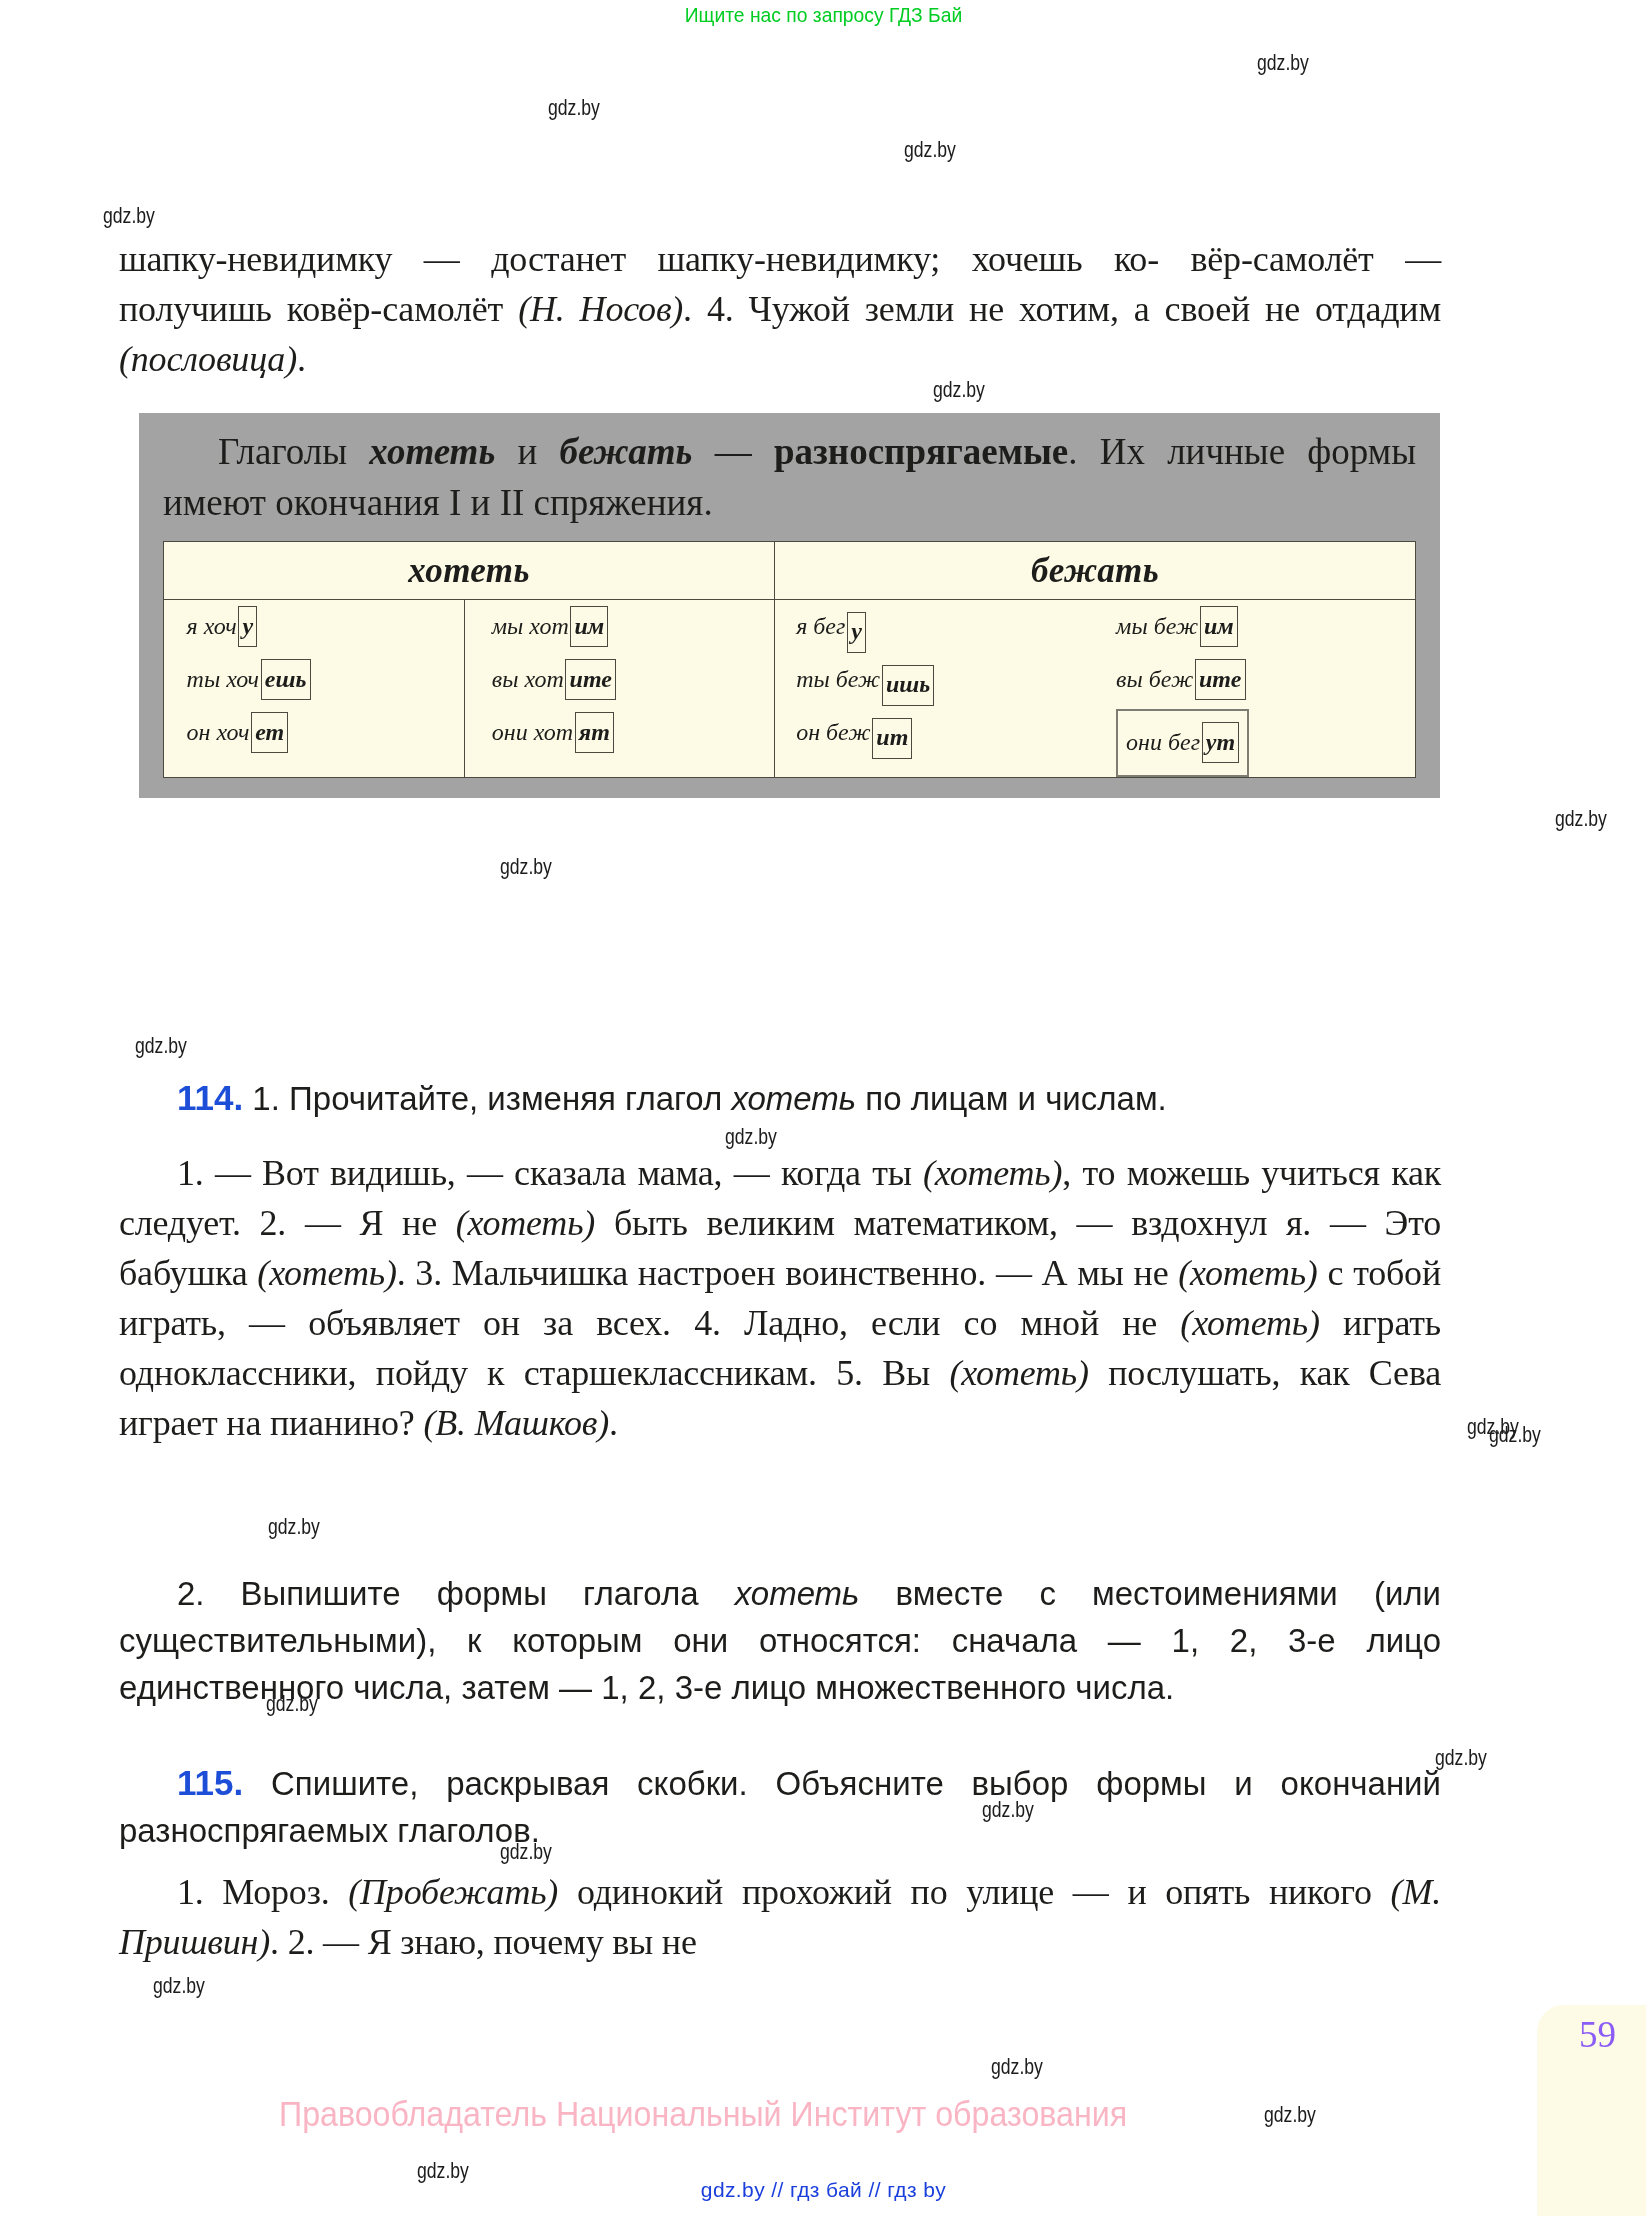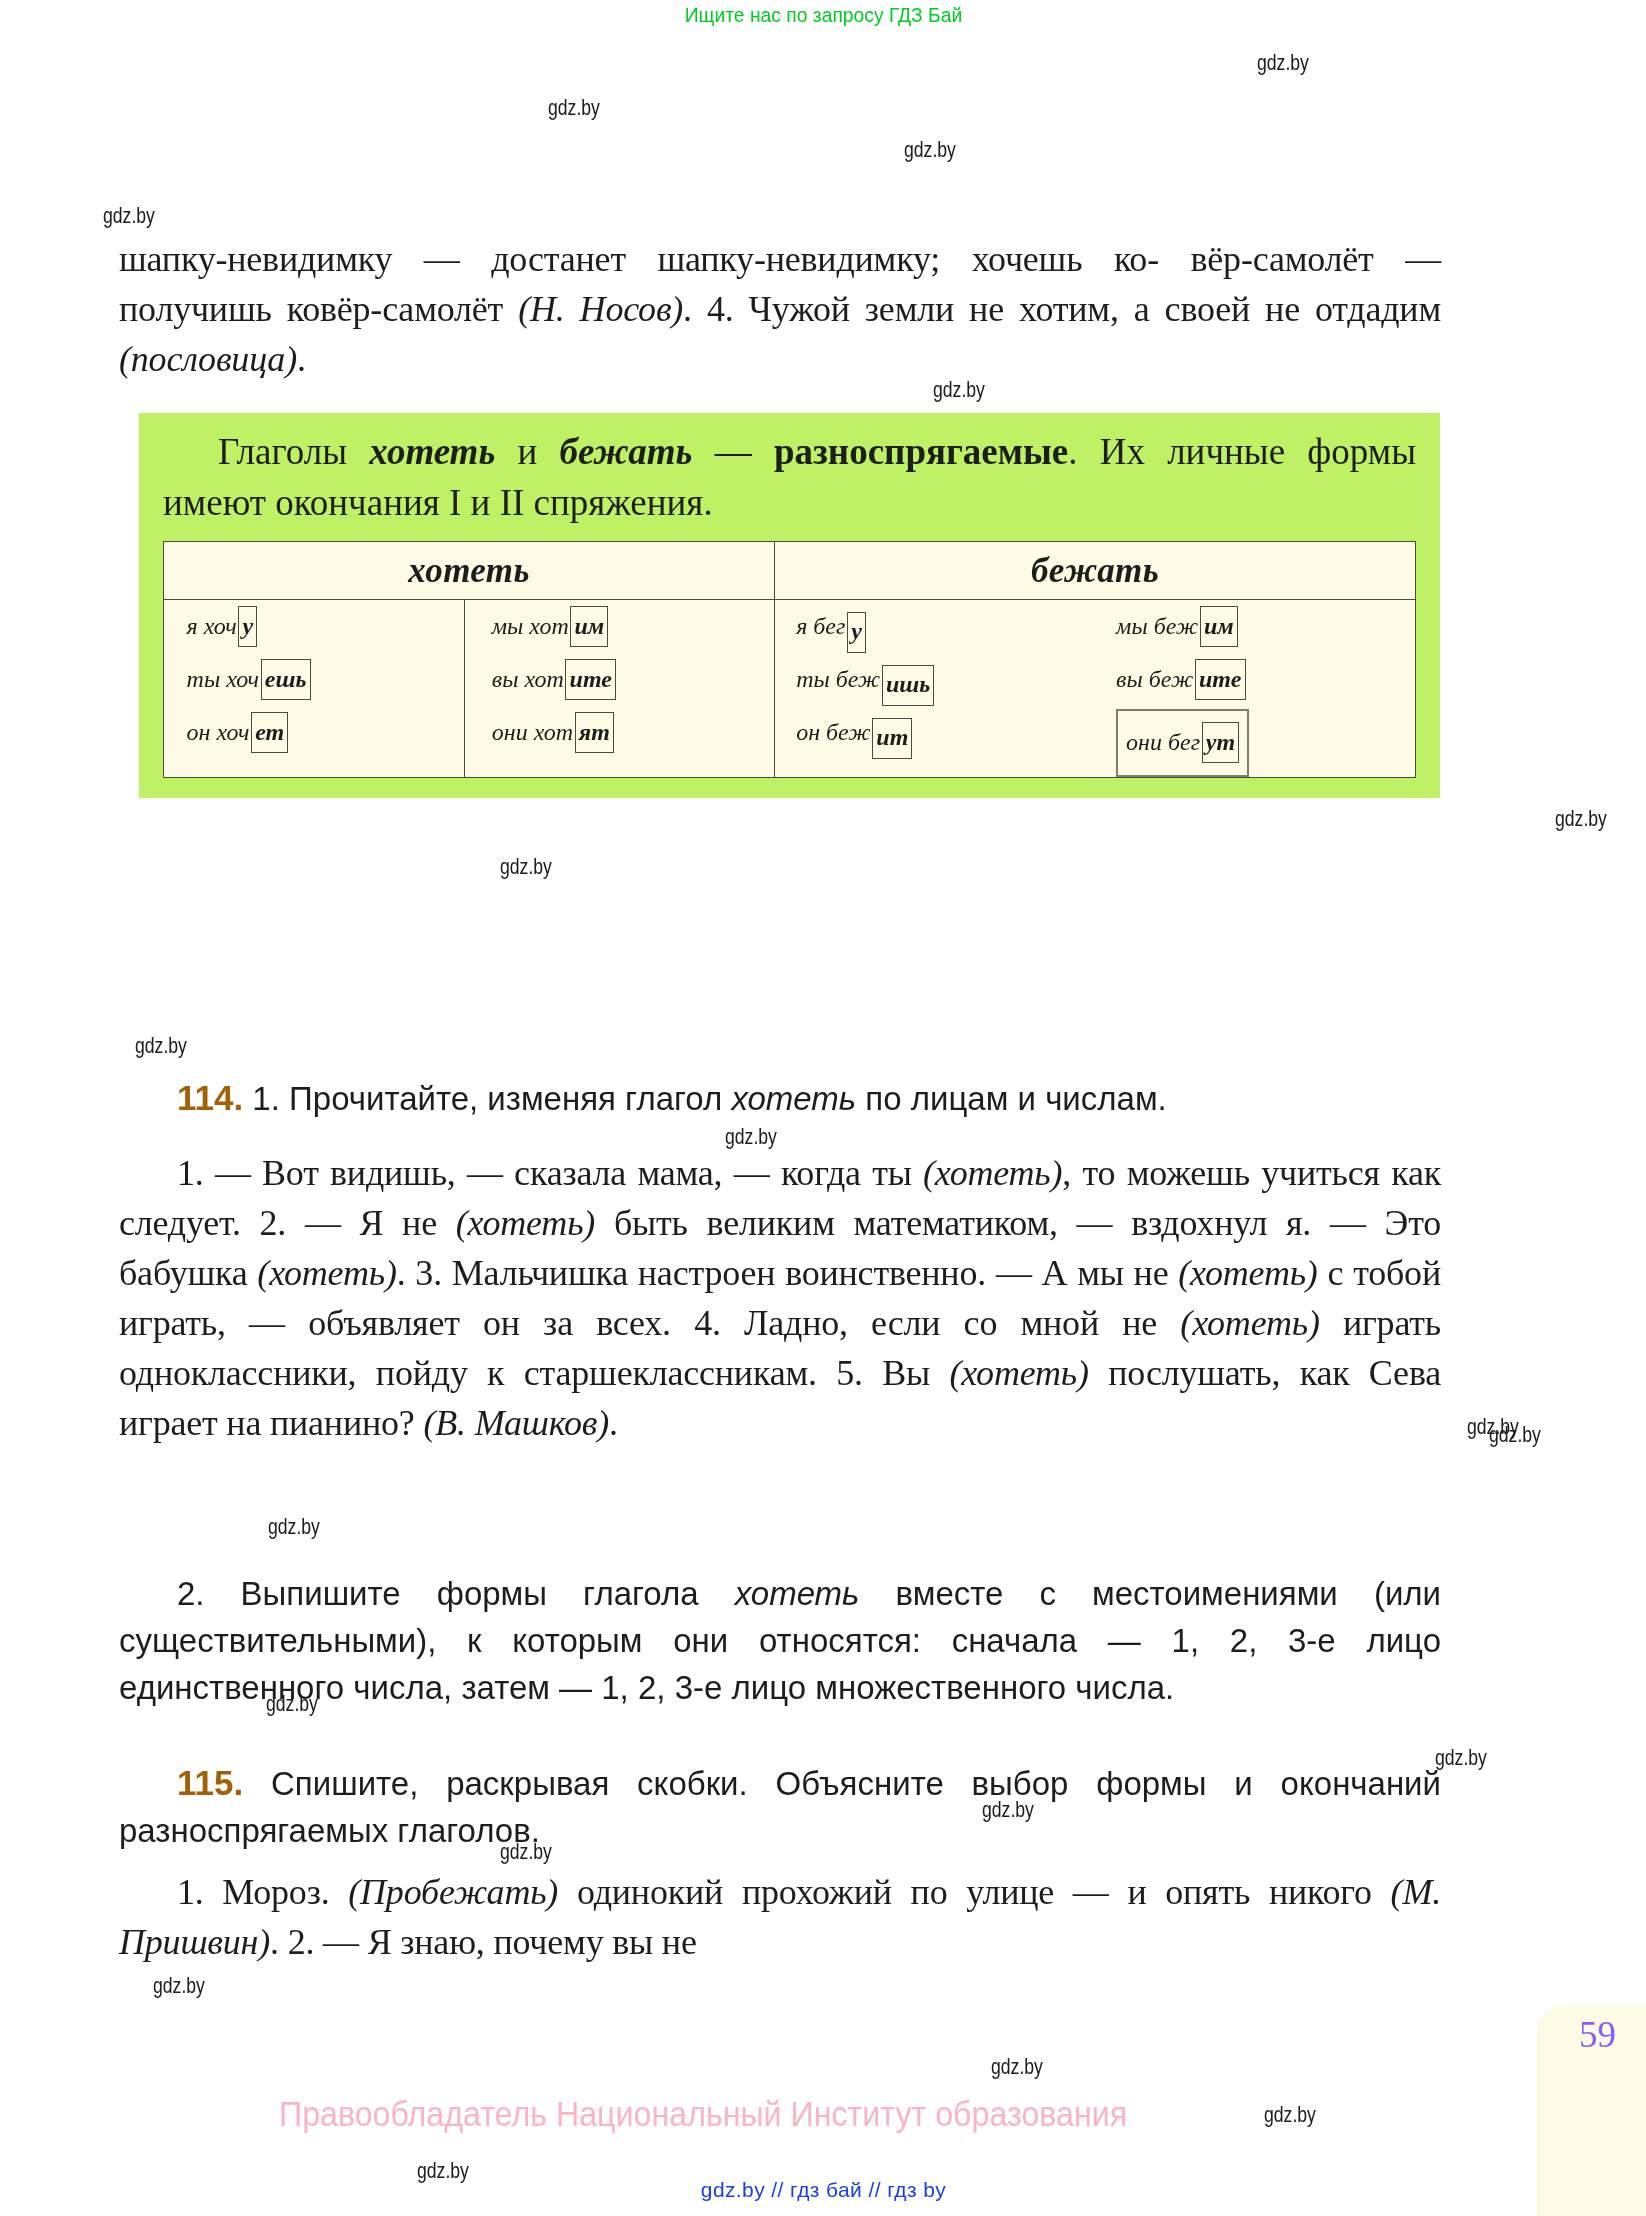--- a/index.html
+++ b/index.html
@@ -71,21 +71,21 @@
   p.body.noindent { text-indent: 0; }
   p.body.indent { text-indent: 58px; }
   i, .it { }
 
   
   .rulebox {
     position: absolute;
     left: 139px;
     top: 413px;
     width: 1301px;
-    background: #bef264;
+    background: #a3a3a3;
     padding: 13px 0 11.3px 0;
   }
   .rulebox p {
     margin: 0;
     padding: 0 24px;
     font-size: 37px;
     line-height: 51px;
     color: #1d1d1b;
     text-align: justify;
     font-family: "Liberation Serif", serif;
@@ -154,21 +154,21 @@
   }
   .splitcell > div { flex: 1; }
 
   
   .ex {
     position: absolute;
     left: 119px;
     width: 1322px;
   }
   .exnum {
-    color: #a16207;
+    color: #1d4ed8;
     font-weight: bold;
     font-family: "Liberation Sans", sans-serif;
     font-size: 35px;
   }
   p.sans {
     margin: 0;
     font-family: "Liberation Sans", sans-serif;
     font-size: 33px;
     line-height: 47px;
     color: #1d1d1b;

